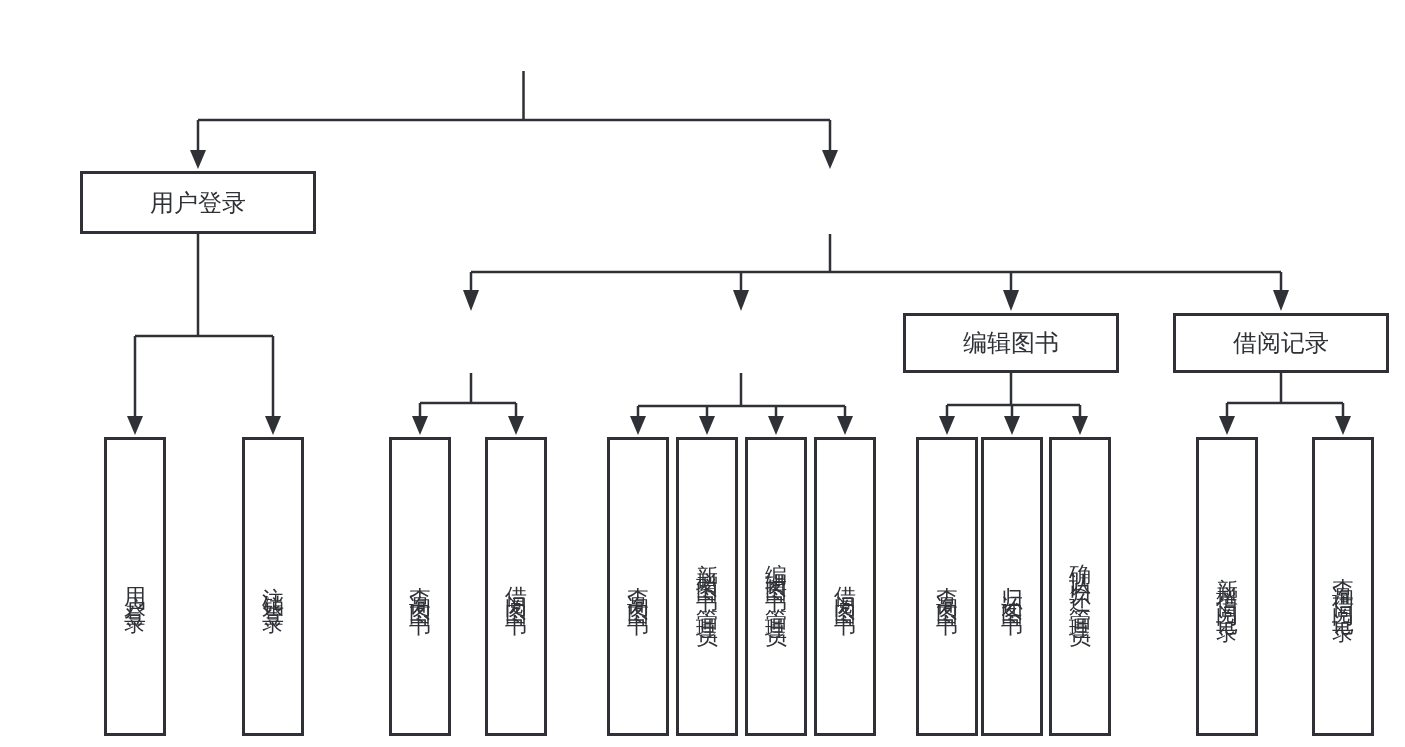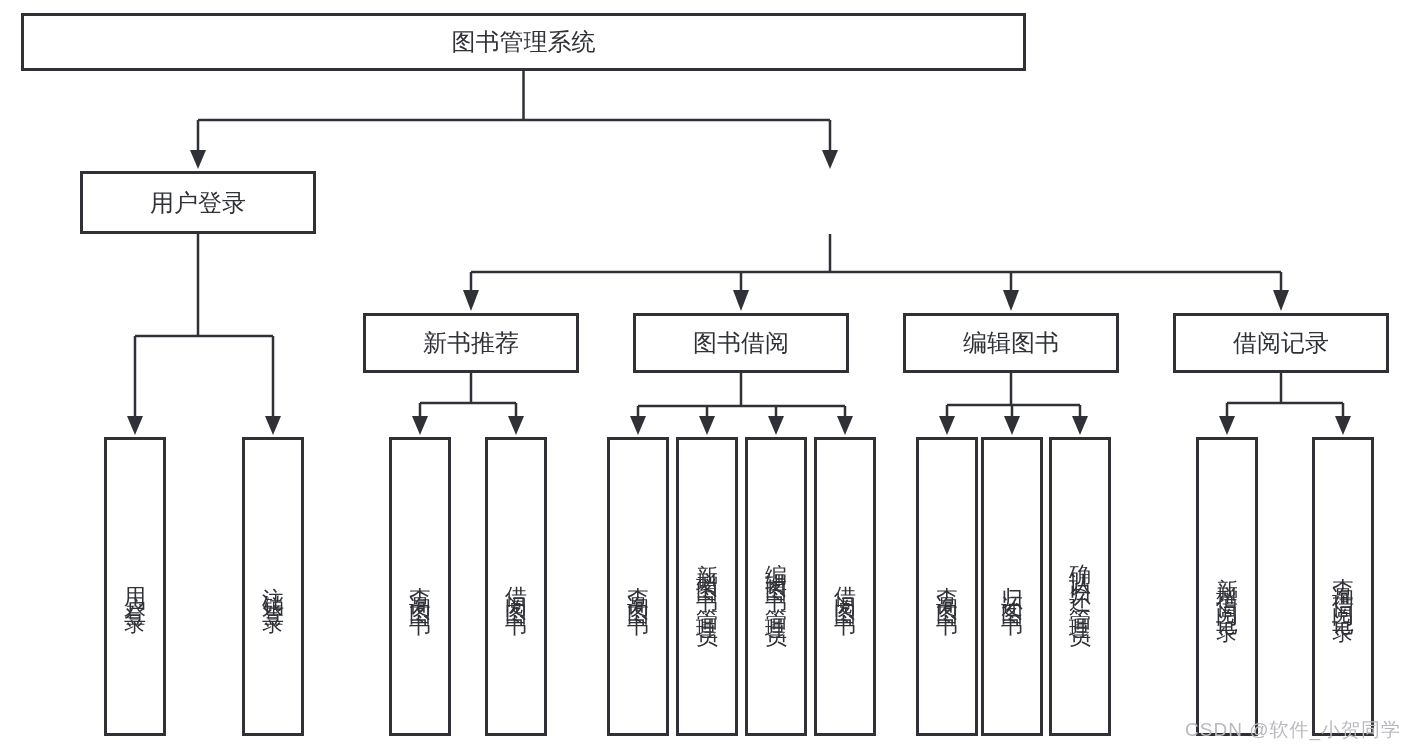--- a/index.html
+++ b/index.html
@@ -128,34 +128,25 @@
       <polygon points="1072,416 1088,416 1080,435"></polygon>
     </g>
 
     <g>
       <path d="M1281 373 V403 M1227 403 H1343 M1227 403 V416 M1343 403 V416"></path>
       <polygon points="1219,416 1235,416 1227,435"></polygon>
       <polygon points="1335,416 1351,416 1343,435"></polygon>
     </g>
   </svg>
 
-  <div class="node node-root">
-    <span>图书管理系统</span>
-  </div>
 
   <div class="node node-l1" style="left:80px">
     <span>用户登录</span>
   </div>
 
-  <div class="node node-l2" style="left:363px">
-    <span>新书推荐</span>
-  </div>
-  <div class="node node-l2" style="left:633px">
-    <span>图书借阅</span>
-  </div>
   <div class="node node-l2" style="left:903px">
     <span>编辑图书</span>
   </div>
   <div class="node node-l2" style="left:1173px">
     <span>借阅记录</span>
   </div>
 
   <div class="node node-leaf" style="left:104px">
     <span class="vtext">用户登录</span>
   </div>
@@ -193,15 +184,14 @@
     <span class="vtext">确认归还（管理员）</span>
   </div>
 
   <div class="node node-leaf" style="left:1196px">
     <span class="vtext">新增借阅记录</span>
   </div>
   <div class="node node-leaf" style="left:1312px">
     <span class="vtext">查询借阅记录</span>
   </div>
 
-  <div class="watermark">CSDN @软件_小贺同学</div>
 
 </div>
 
 </body></html>

